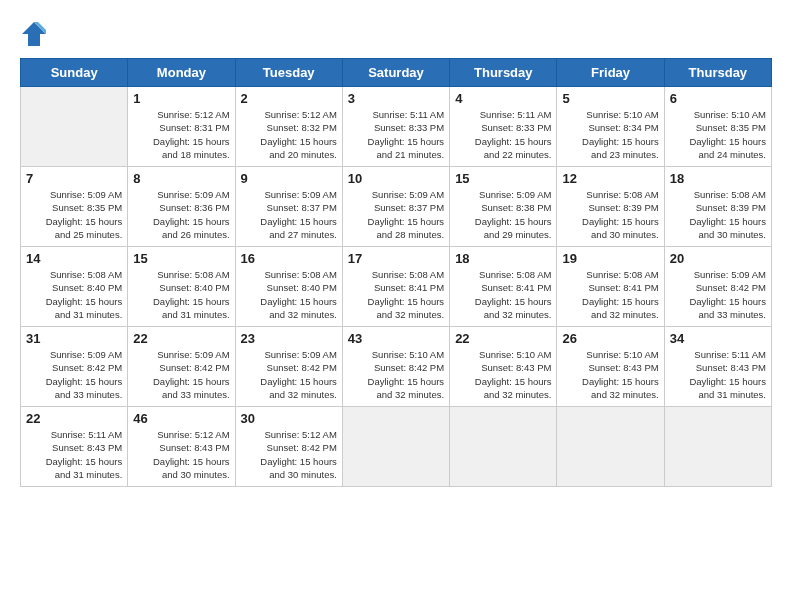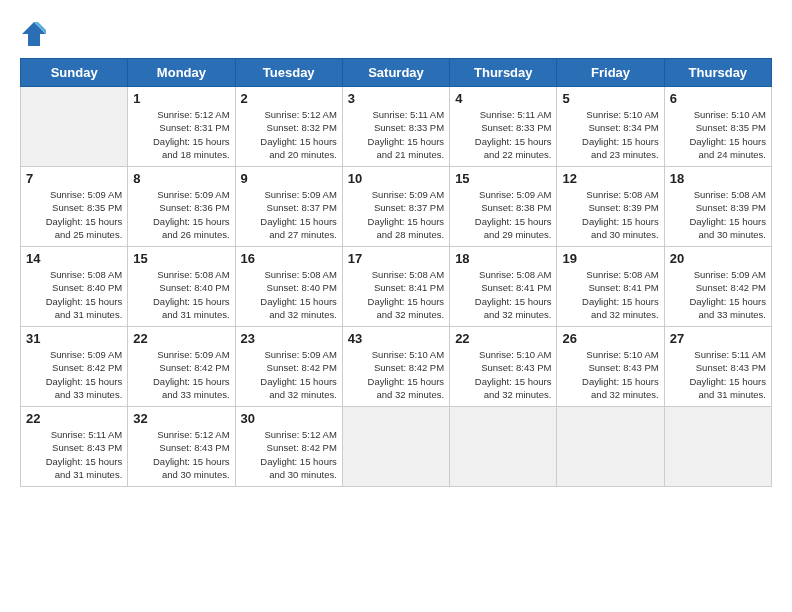--- a/index.html
+++ b/index.html
@@ -214,31 +214,31 @@
         </td>
         <td>
           <span class="day-num">22</span>
           <div class="day-info">Sunrise: 5:10 AM<br>Sunset: 8:43 PM<br>Daylight: 15 hours<br>and 32 minutes.</div>
         </td>
         <td>
           <span class="day-num">26</span>
           <div class="day-info">Sunrise: 5:10 AM<br>Sunset: 8:43 PM<br>Daylight: 15 hours<br>and 32 minutes.</div>
         </td>
         <td>
-          <span class="day-num">27</span>
+          <span class="day-num">34</span>
           <div class="day-info">Sunrise: 5:11 AM<br>Sunset: 8:43 PM<br>Daylight: 15 hours<br>and 31 minutes.</div>
         </td>
       </tr>
       <tr>
         <td>
           <span class="day-num">22</span>
           <div class="day-info">Sunrise: 5:11 AM<br>Sunset: 8:43 PM<br>Daylight: 15 hours<br>and 31 minutes.</div>
         </td>
         <td>
-          <span class="day-num">32</span>
+          <span class="day-num">46</span>
           <div class="day-info">Sunrise: 5:12 AM<br>Sunset: 8:43 PM<br>Daylight: 15 hours<br>and 30 minutes.</div>
         </td>
         <td>
           <span class="day-num">30</span>
           <div class="day-info">Sunrise: 5:12 AM<br>Sunset: 8:42 PM<br>Daylight: 15 hours<br>and 30 minutes.</div>
         </td>
         <td class="empty"></td>
         <td class="empty"></td>
         <td class="empty"></td>
         <td class="empty"></td>

